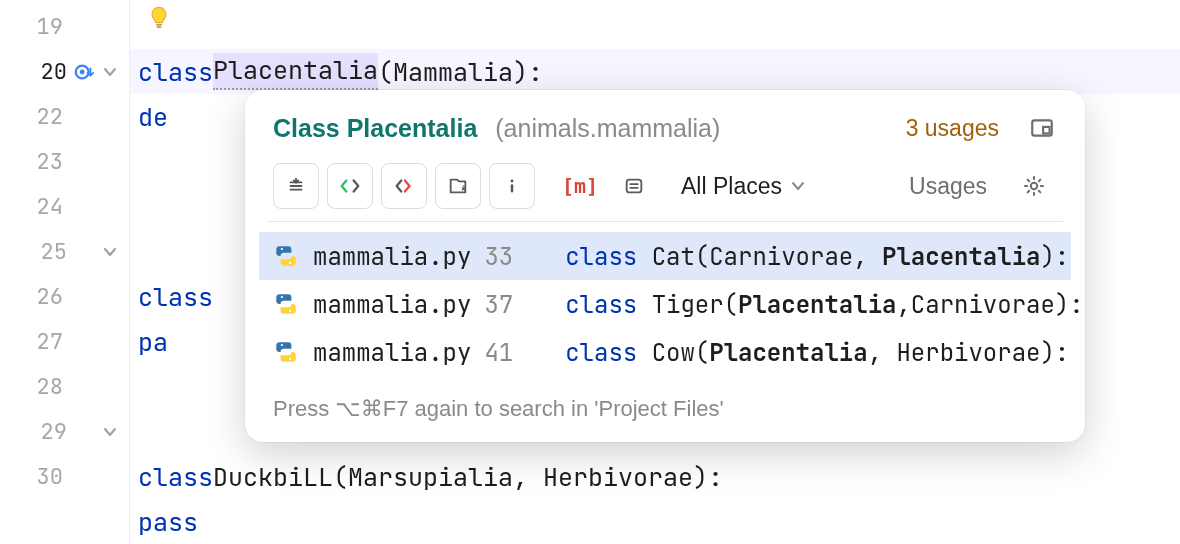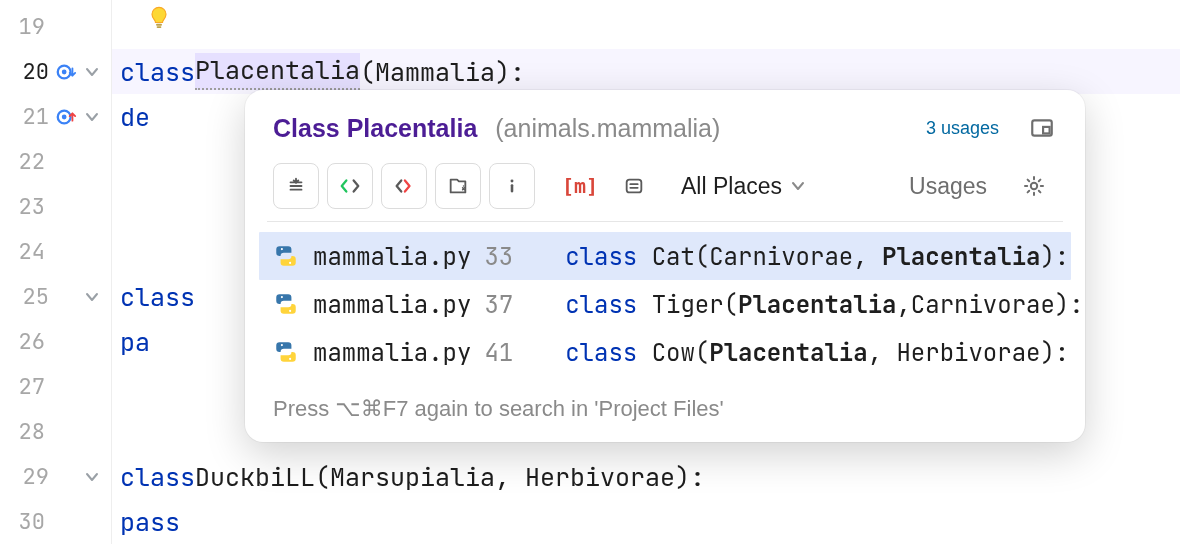--- a/index.html
+++ b/index.html
@@ -13,21 +13,21 @@
     }
     .code-font {
       font-family: "JetBrains Mono", "SF Mono", Menlo, Consolas, monospace;
     }
     .editor {
       display: flex;
       width: 100%;
       height: 100%;
     }
     .gutter {
-      width: 112px;
+      width: 130px;
       display: flex;
       flex-direction: column;
       padding-top: 4px;
       border-right: 1px solid #eeeeee;
       background: #ffffff;
     }
     .gutter-row {
       display: flex;
       align-items: center;
       justify-content: flex-end;
@@ -91,24 +91,24 @@
       display: flex;
       flex-direction: column;
       overflow: hidden;
     }
     .popup-header {
       display: flex;
       align-items: center;
       padding: 24px 28px 18px 28px;
       gap: 12px;
     }
-    .popup-title { font-size: 25px; font-weight: 700; color: #4c1d95; }
+    .popup-title { font-size: 25px; font-weight: 700; color: #0f766e; }
     .popup-subtitle { font-size: 25px; color: #8a8a8a; margin-left: 6px; }
     .popup-header-spacer { flex: 1; }
-    .usages-count { font-size: 18px; color: #0369a1; }
+    .usages-count { font-size: 23px; color: #a16207; }
     .open-findwindow {
       width: 28px; height: 28px;
       color: #6e6e6e;
       cursor: pointer;
       margin-left: 18px;
     }
     .popup-toolbar {
       display: flex;
       align-items: center;
       padding: 2px 28px 12px 28px;
@@ -187,35 +187,20 @@
             <path d="M19 8 v8 M16 13 l3 3 l3 -3" fill="none" stroke="#3b82f6" stroke-width="2" stroke-linecap="round" stroke-linejoin="round"></path>
           </svg>
       </span>
       <span class="fold-chevron">
         <svg viewBox="0 0 16 16" width="16" height="16">
             <path d="M3 5 l5 6 l5 -6" fill="none" stroke="#9aa0a6" stroke-width="2" stroke-linecap="round" stroke-linejoin="round"></path>
           </svg>
       </span>
     </div>
     <div class="gutter-row">
-      <span class="line-num">21</span>
-      <span class="gm-icon">
-        <svg viewBox="0 0 24 24" width="22" height="22">
-            <circle cx="10" cy="12" r="7" fill="none" stroke="#3b82f6" stroke-width="2.5"></circle>
-            <circle cx="10" cy="12" r="2.6" fill="#3b82f6"></circle>
-            <path d="M19 16 v-8 M16 11 l3 -3 l3 3" fill="none" stroke="#ef4444" stroke-width="2" stroke-linecap="round" stroke-linejoin="round"></path>
-          </svg>
-      </span>
-      <span class="fold-chevron">
-        <svg viewBox="0 0 16 16" width="16" height="16">
-            <path d="M3 5 l5 6 l5 -6" fill="none" stroke="#9aa0a6" stroke-width="2" stroke-linecap="round" stroke-linejoin="round"></path>
-          </svg>
-      </span>
-    </div>
-    <div class="gutter-row">
       <span class="line-num">22</span>
       <span class="gm-spacer"></span>
         <span class="gm-spacer"></span>
     </div>
     <div class="gutter-row">
       <span class="line-num">23</span>
       <span class="gm-spacer"></span>
         <span class="gm-spacer"></span>
     </div>
     <div class="gutter-row">

